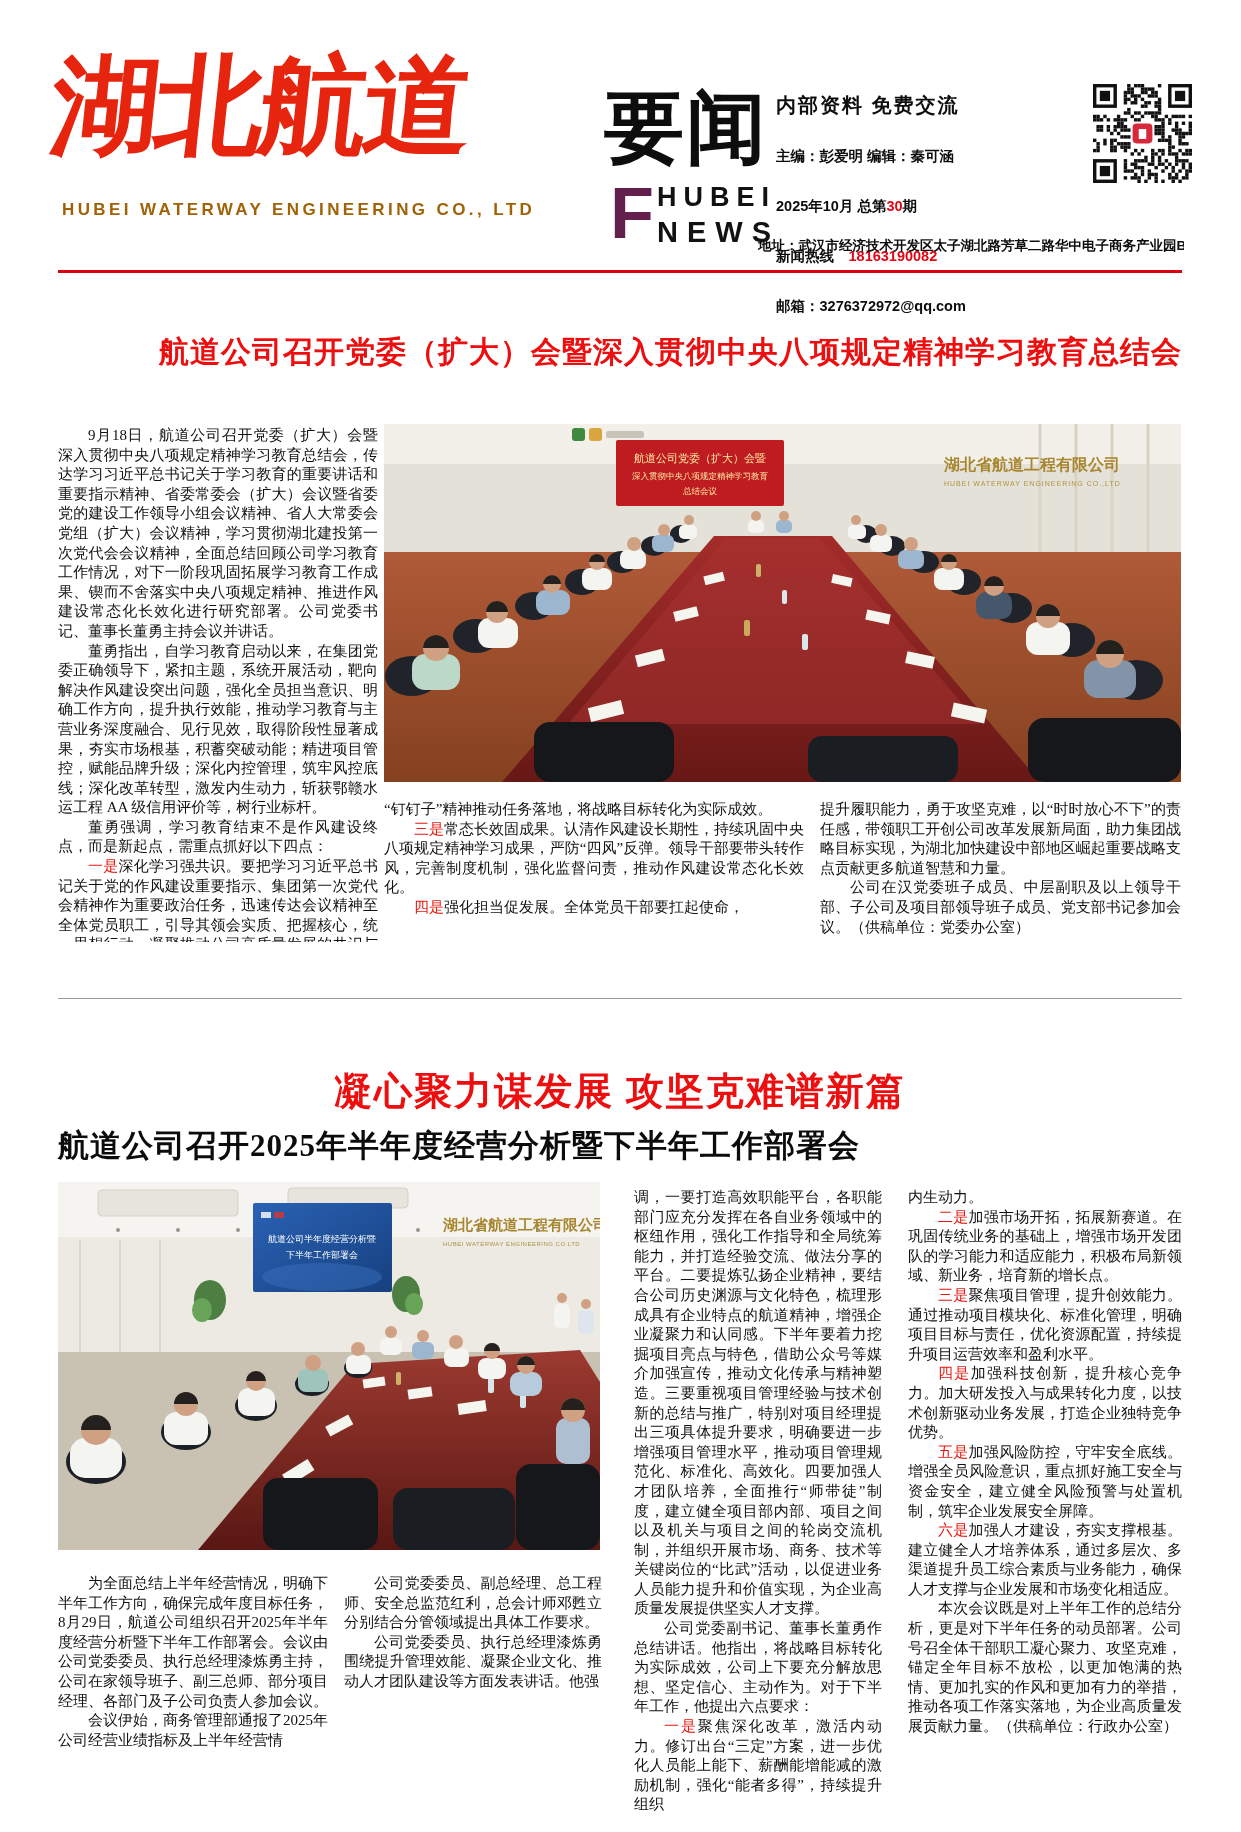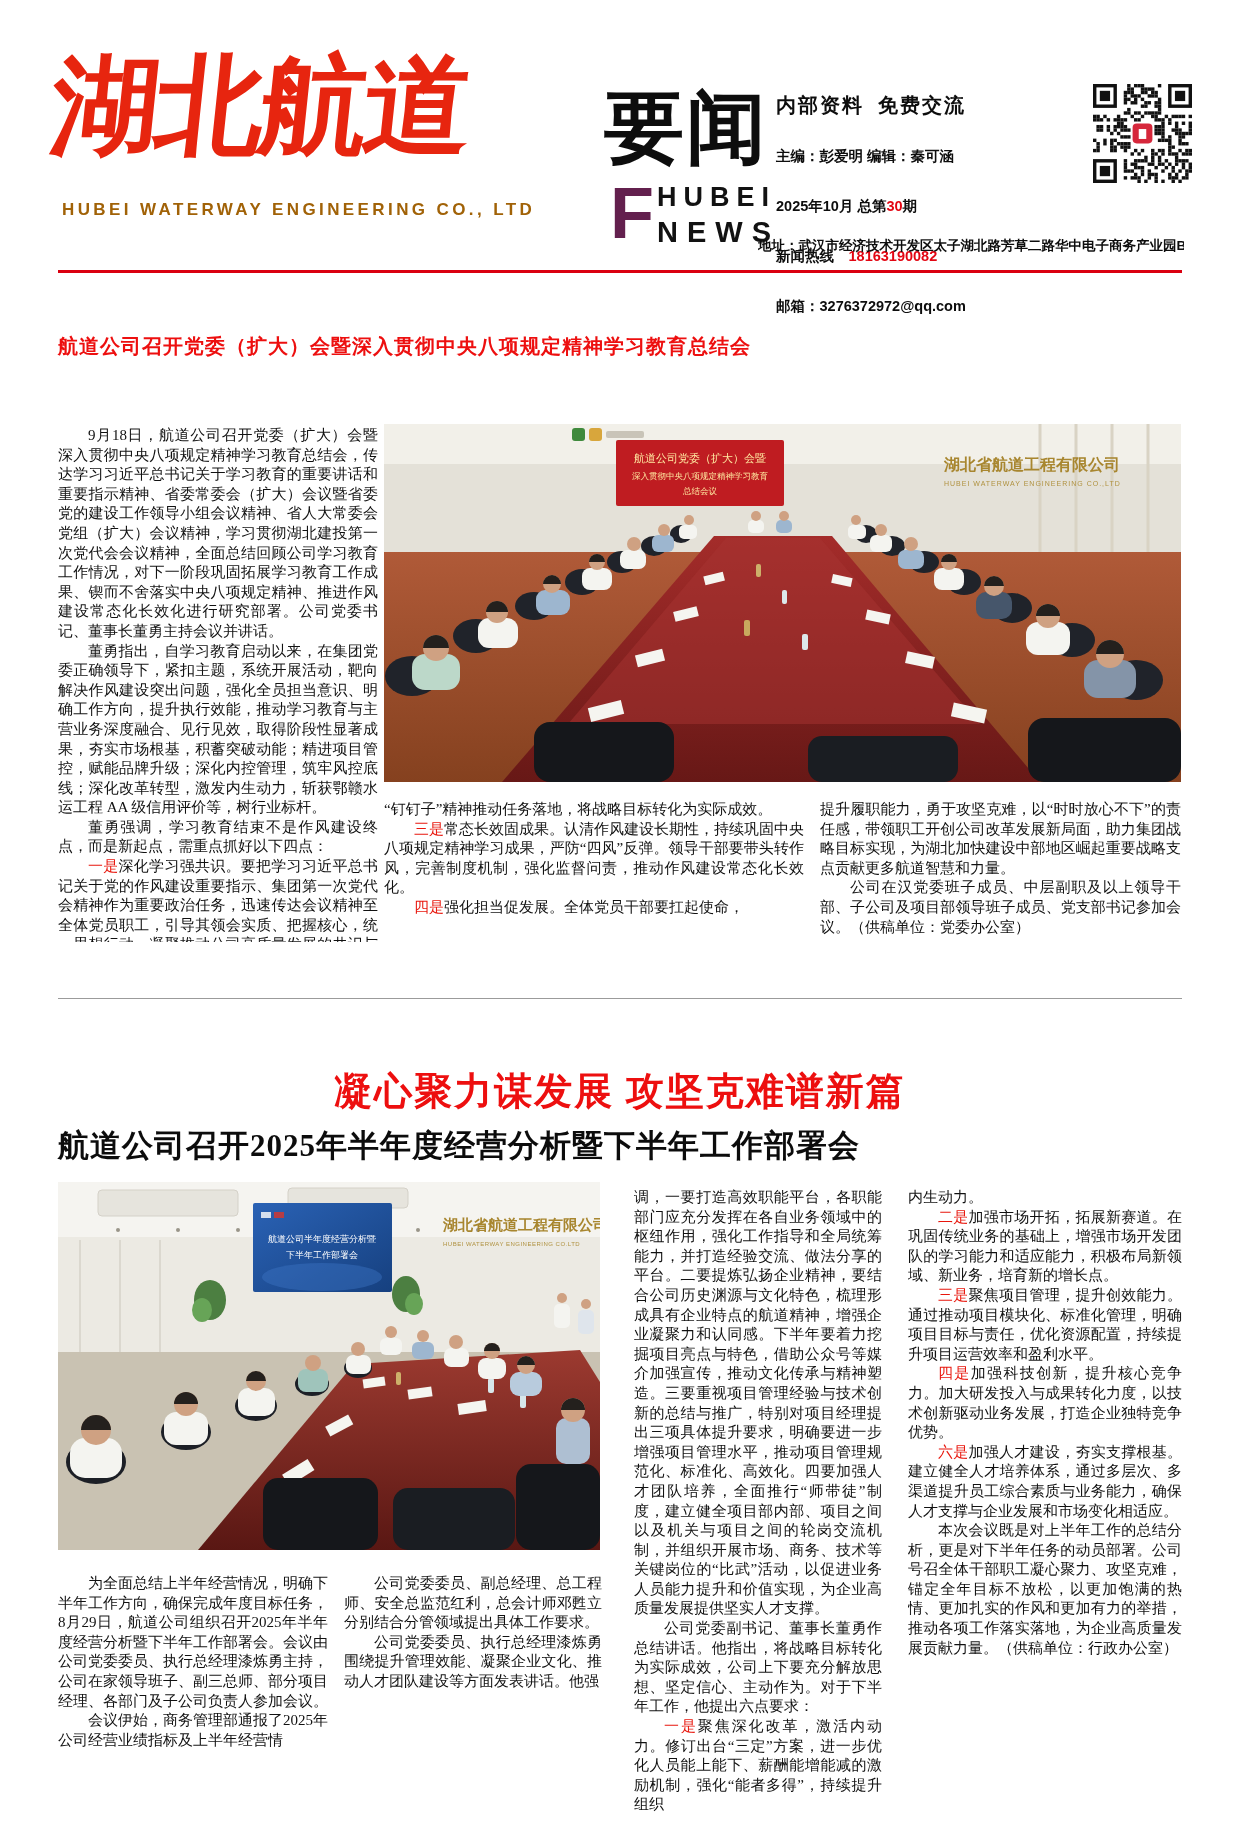--- a/index.html
+++ b/index.html
@@ -13,30 +13,30 @@
            font-size:17px;font-weight:700;letter-spacing:3.4px;color:#a16207;white-space:nowrap;}
   .section-cn{left:604px;top:84px;font-family:"Liberation Sans","DejaVu Sans",sans-serif;
               font-size:80px;font-weight:900;color:#0d0d0d;letter-spacing:2px;line-height:1.1;}
   .focus-block{left:610px;top:184px;display:flex;align-items:flex-start;
                font-family:"Liberation Sans","DejaVu Sans",sans-serif;}
   .big-f{font-size:72px;line-height:0.82;font-weight:900;color:#63204e;}
   .f-lines{margin-left:3px;}
   .f-line1{font-size:27px;font-weight:900;letter-spacing:7px;color:#121212;line-height:1;}
   .f-line2{font-size:29px;font-weight:900;letter-spacing:9px;color:#121212;line-height:1;margin-top:7px;}
   .info-block{left:776px;top:92px;width:330px;font-family:"Liberation Sans","DejaVu Sans",sans-serif;}
-  .info-notice{font-size:20px;font-weight:900;letter-spacing:2px;color:#0d0d0d;margin-bottom:9px;font-family:Liberation Mono, monospace;}
+  .info-notice{font-size:20px;font-weight:900;letter-spacing:2px;color:#0d0d0d;margin-bottom:9px;}
   .info-line{font-size:14.5px;font-weight:700;line-height:25px;color:#0d0d0d;white-space:nowrap;margin-top:25px;}
   .red{color:#e30613;}
   .address-line{left:758px;top:237px;width:426px;font-family:"Liberation Sans","DejaVu Sans",sans-serif;
                 font-size:13.5px;font-weight:700;color:#0d0d0d;white-space:nowrap;overflow:hidden;}
   .qr{left:1093px;top:84px;width:99px;height:99px;}
   .qr svg{width:100%;height:100%;display:block;}
   .red-rule{left:58px;top:270px;width:1124px;height:3px;background:#da0010;}
   
-  .a-title1{left:58px;top:320px;width:1124px;text-align:left;font-size:20px;font-weight:900;
+  .a-title1{left:58px;top:312px;width:1124px;text-align:right;font-size:30px;font-weight:900;
             color:#ed0f0f;letter-spacing:1px;white-space:nowrap;}
   .cols{font-size:15px;line-height:19.6px;text-align:justify;overflow:hidden;}
   .cols p{margin:0;}
   .cols p.indent{text-indent:2em;}
   .lead{color:#e8160c;}
   .a1-colleft{left:58px;top:426px;width:320px;height:516px;}
   .a1-photo{left:384px;top:424px;width:797px;height:358px;}
   .a1-colmid{left:384px;top:800px;width:420px;height:142px;}
   .a1-colright{left:820px;top:800px;width:361px;height:142px;}
   .divider{left:58px;top:998px;width:1124px;height:1px;background:#9b9b9b;}
@@ -674,17 +674,18 @@
   <div class="abs cols a2-col3">
       <p class="para">调，一要打造高效职能平台，各职能部门应充分发挥在各自业务领域中的枢纽作用，强化工作指导和全局统筹能力，并打造经验交流、做法分享的平台。二要提炼弘扬企业精神，要结合公司历史渊源与文化特色，梳理形成具有企业特点的航道精神，增强企业凝聚力和认同感。下半年要着力挖掘项目亮点与特色，借助公众号等媒介加强宣传，推动文化传承与精神塑造。三要重视项目管理经验与技术创新的总结与推广，特别对项目经理提出三项具体提升要求，明确要进一步增强项目管理水平，推动项目管理规范化、标准化、高效化。四要加强人才团队培养，全面推行“师带徒”制度，建立健全项目部内部、项目之间以及机关与项目之间的轮岗交流机制，并组织开展市场、商务、技术等关键岗位的“比武”活动，以促进业务人员能力提升和价值实现，为企业高质量发展提供坚实人才支撑。</p>
       <p class="para indent">公司党委副书记、董事长董勇作总结讲话。他指出，将战略目标转化为实际成效，公司上下要充分解放思想、坚定信心、主动作为。对于下半年工作，他提出六点要求：</p>
       <p class="para indent"><span class="lead">一是</span>聚焦深化改革，激活内动力。修订出台“三定”方案，进一步优化人员能上能下、薪酬能增能减的激励机制，强化“能者多得”，持续提升组织</p>
     </div>
   <div class="abs cols a2-col4">
       <p class="para">内生动力。</p>
       <p class="para indent"><span class="lead">二是</span>加强市场开拓，拓展新赛道。在巩固传统业务的基础上，增强市场开发团队的学习能力和适应能力，积极布局新领域、新业务，培育新的增长点。</p>
       <p class="para indent"><span class="lead">三是</span>聚焦项目管理，提升创效能力。通过推动项目模块化、标准化管理，明确项目目标与责任，优化资源配置，持续提升项目运营效率和盈利水平。</p>
       <p class="para indent"><span class="lead">四是</span>加强科技创新，提升核心竞争力。加大研发投入与成果转化力度，以技术创新驱动业务发展，打造企业独特竞争优势。</p>
+      <p class="para indent"><span class="lead">五是</span>加强风险防控，守牢安全底线。增强全员风险意识，重点抓好施工安全与资金安全，建立健全风险预警与处置机制，筑牢企业发展安全屏障。</p>
       <p class="para indent"><span class="lead">六是</span>加强人才建设，夯实支撑根基。建立健全人才培养体系，通过多层次、多渠道提升员工综合素质与业务能力，确保人才支撑与企业发展和市场变化相适应。</p>
       <p class="para indent">本次会议既是对上半年工作的总结分析，更是对下半年任务的动员部署。公司号召全体干部职工凝心聚力、攻坚克难，锚定全年目标不放松，以更加饱满的热情、更加扎实的作风和更加有力的举措，推动各项工作落实落地，为企业高质量发展贡献力量。（供稿单位：行政办公室）</p>
     </div>
 
 </div>
 
 </body></html>

